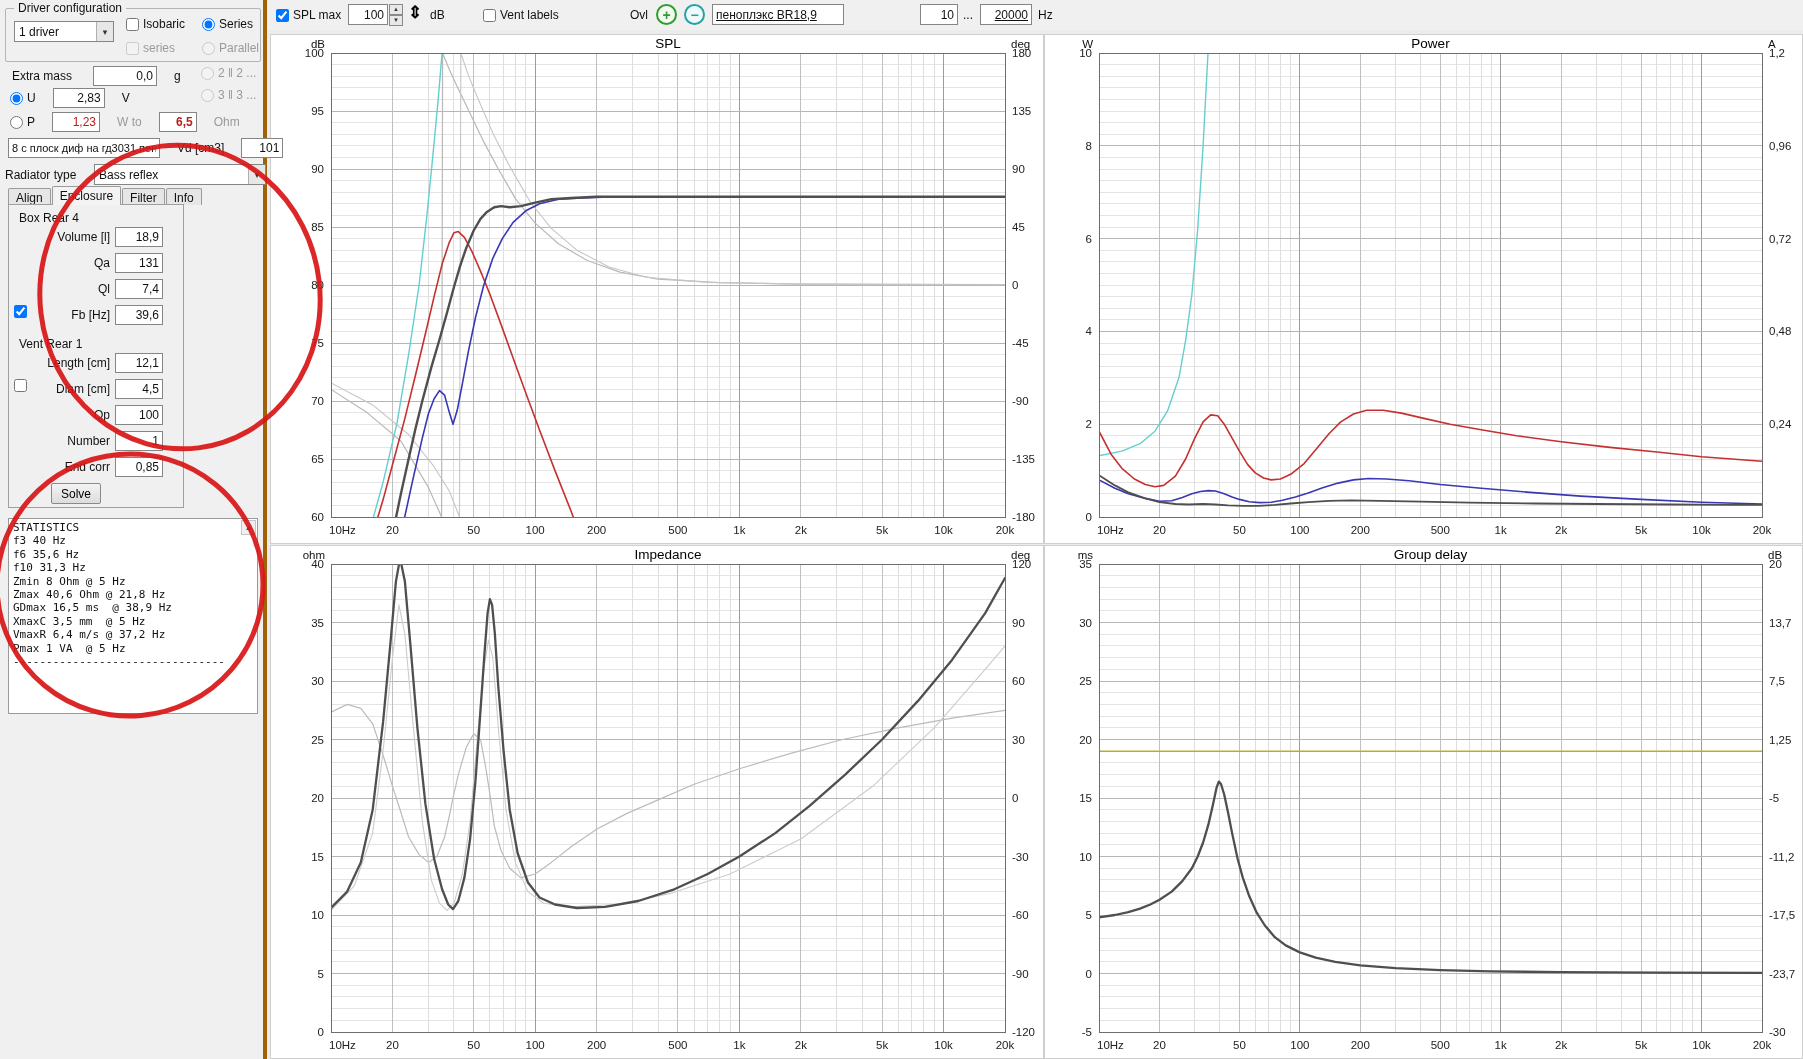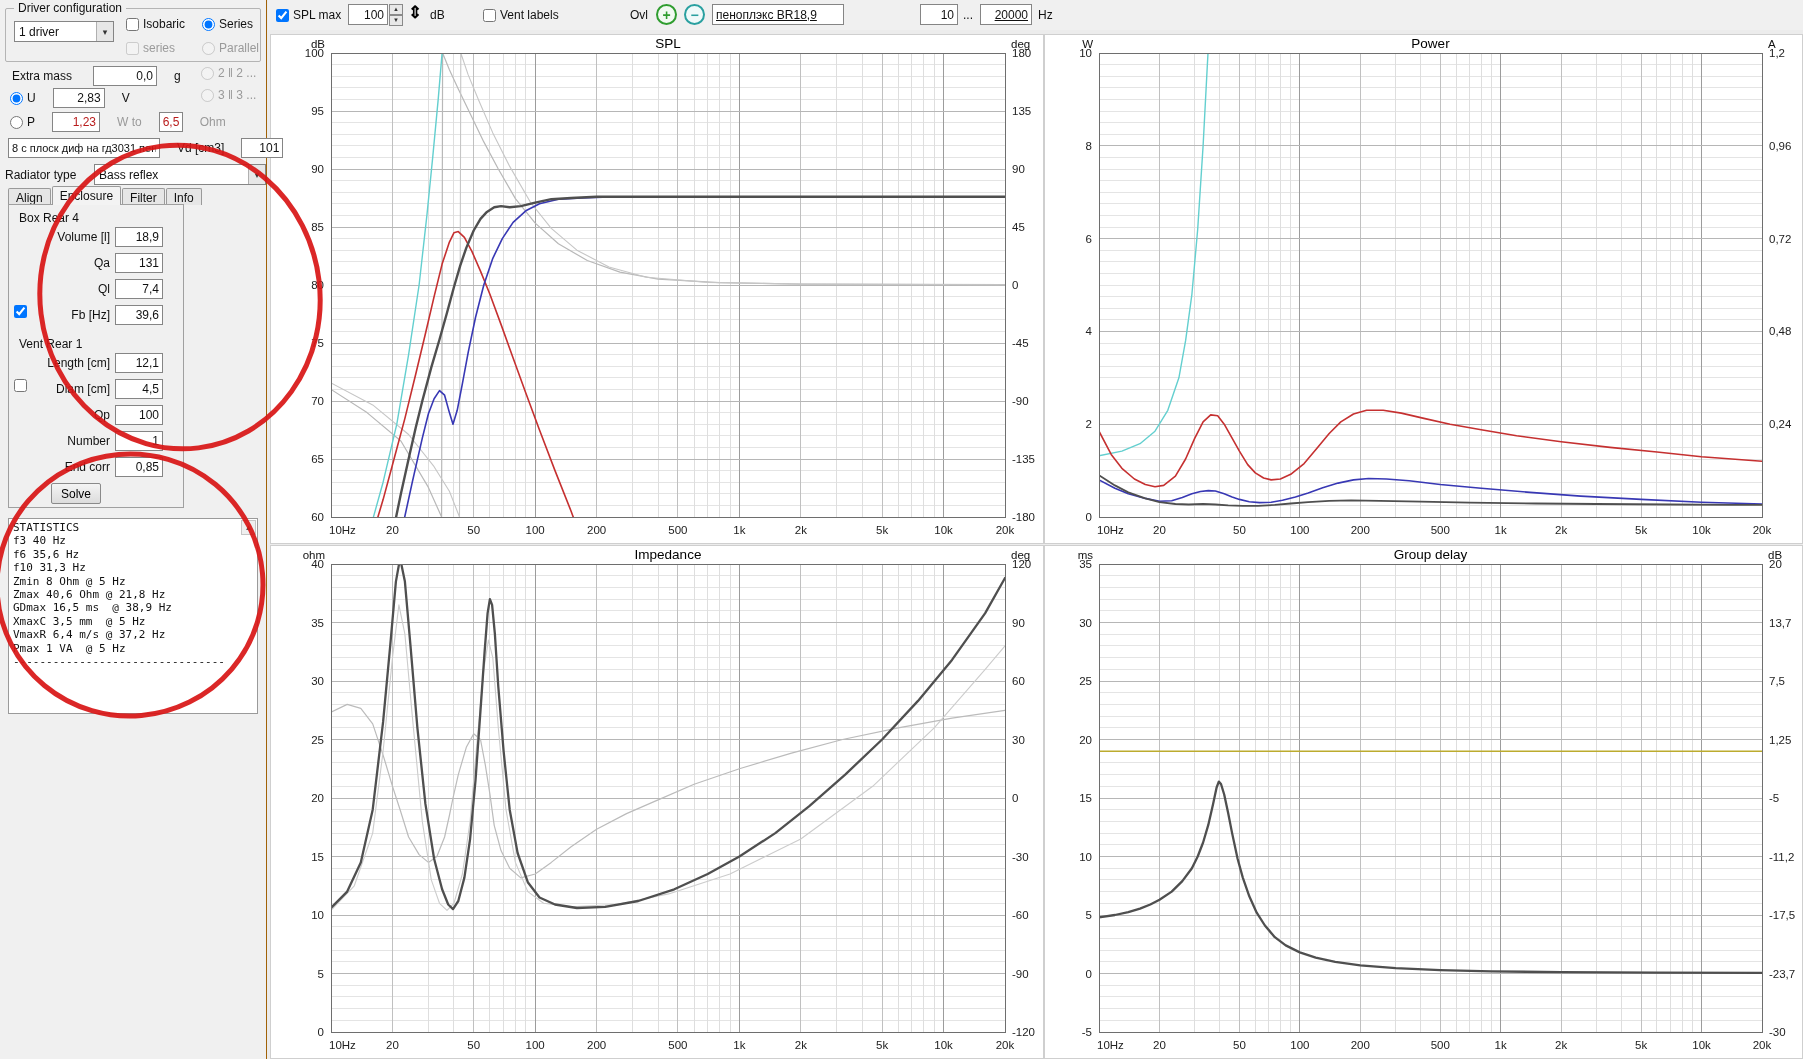--- a/index.html
+++ b/index.html
@@ -1,20 +1,20 @@
 <!DOCTYPE html>
 <html><head>
 <meta charset="utf-8">
 <style>
 *{box-sizing:border-box;margin:0;padding:0}
 html,body{width:1803px;height:1059px}
 body{font-family:"Liberation Sans",sans-serif;background:#ececec;position:relative;overflow:hidden;font-size:12px;color:#111}
 #app{position:absolute;left:0;top:0;width:1803px;height:1059px;background:#ececec}
 
-.sidebar{position:absolute;left:0;top:0;width:267px;height:1059px;background:#f0f0f0;border-right:1px solid #a16207;z-index:5}
+.sidebar{position:absolute;left:0;top:0;width:267px;height:1059px;background:#f0f0f0;border-right:4px solid #a16207;z-index:5}
 .groupbox{position:absolute;border:1px solid #b4b4b4;border-radius:2px}
 .legend{position:absolute;top:-8px;left:8px;background:#f0f0f0;padding:0 4px;font-size:12px;color:#111}
 .ctrl{position:absolute;display:flex;align-items:center;gap:4px;font-size:12px;white-space:nowrap;cursor:default}
 .ctrl input{width:13px;height:13px;margin:0}
 .dis{color:#9a9a9a}
 .srow{position:absolute;display:flex;align-items:center;gap:17px;font-size:12px;white-space:nowrap}
 input.val{height:20px;border:1px solid #858585;background:#fff;font:12px "Liberation Sans",sans-serif;text-align:right;padding:0 3px;color:#111}
 input.val.txt{text-align:left}
 input.val.grayed{color:#b91c1c}
 .combo{display:flex;align-items:center;justify-content:space-between;background:#fff;border:1px solid #858585;height:21px;font-size:12px;padding-left:4px;cursor:default}
@@ -103,21 +103,21 @@
       <span>V</span>
     </div>
 
     <div class="srow" style="left:10px;top:112px">
       <label class="ctrl" style="position:static">
           <input type="radio" name="drive" style="">
           <span>P</span>
         </label>
       <input class="val grayed" style="width: 48px;" value="1,23">
       <span class="dis">W to</span>
-      <input class="val grayed" style="width: 24px;" value="6,5">
+      <input class="val grayed" style="width: 38px; font-weight: bold;" value="6,5">
       <span class="dis">Ohm</span>
     </div>
 
     <div class="srow" style="left:8px;top:138px">
       <input class="val txt" style="width: 152px; font-size: 11px;" value="8 с плоск диф на гд3031 пен">
       <span>Vd [cm3]</span>
       <input class="val" style="width: 42px;" value="101">
     </div>
 
     <div class="srow" style="left:5px;top:164px">

